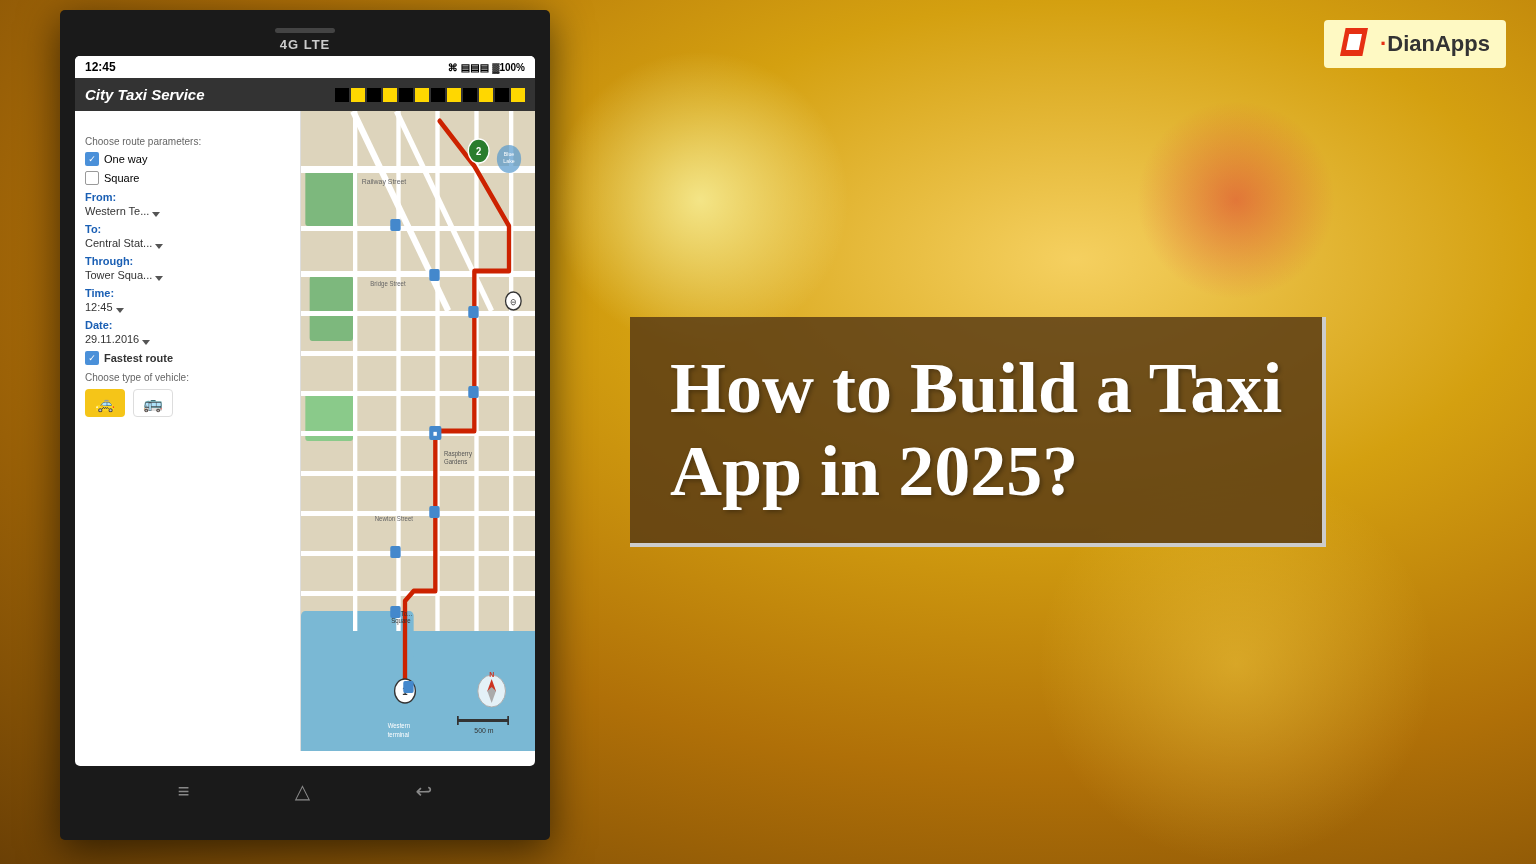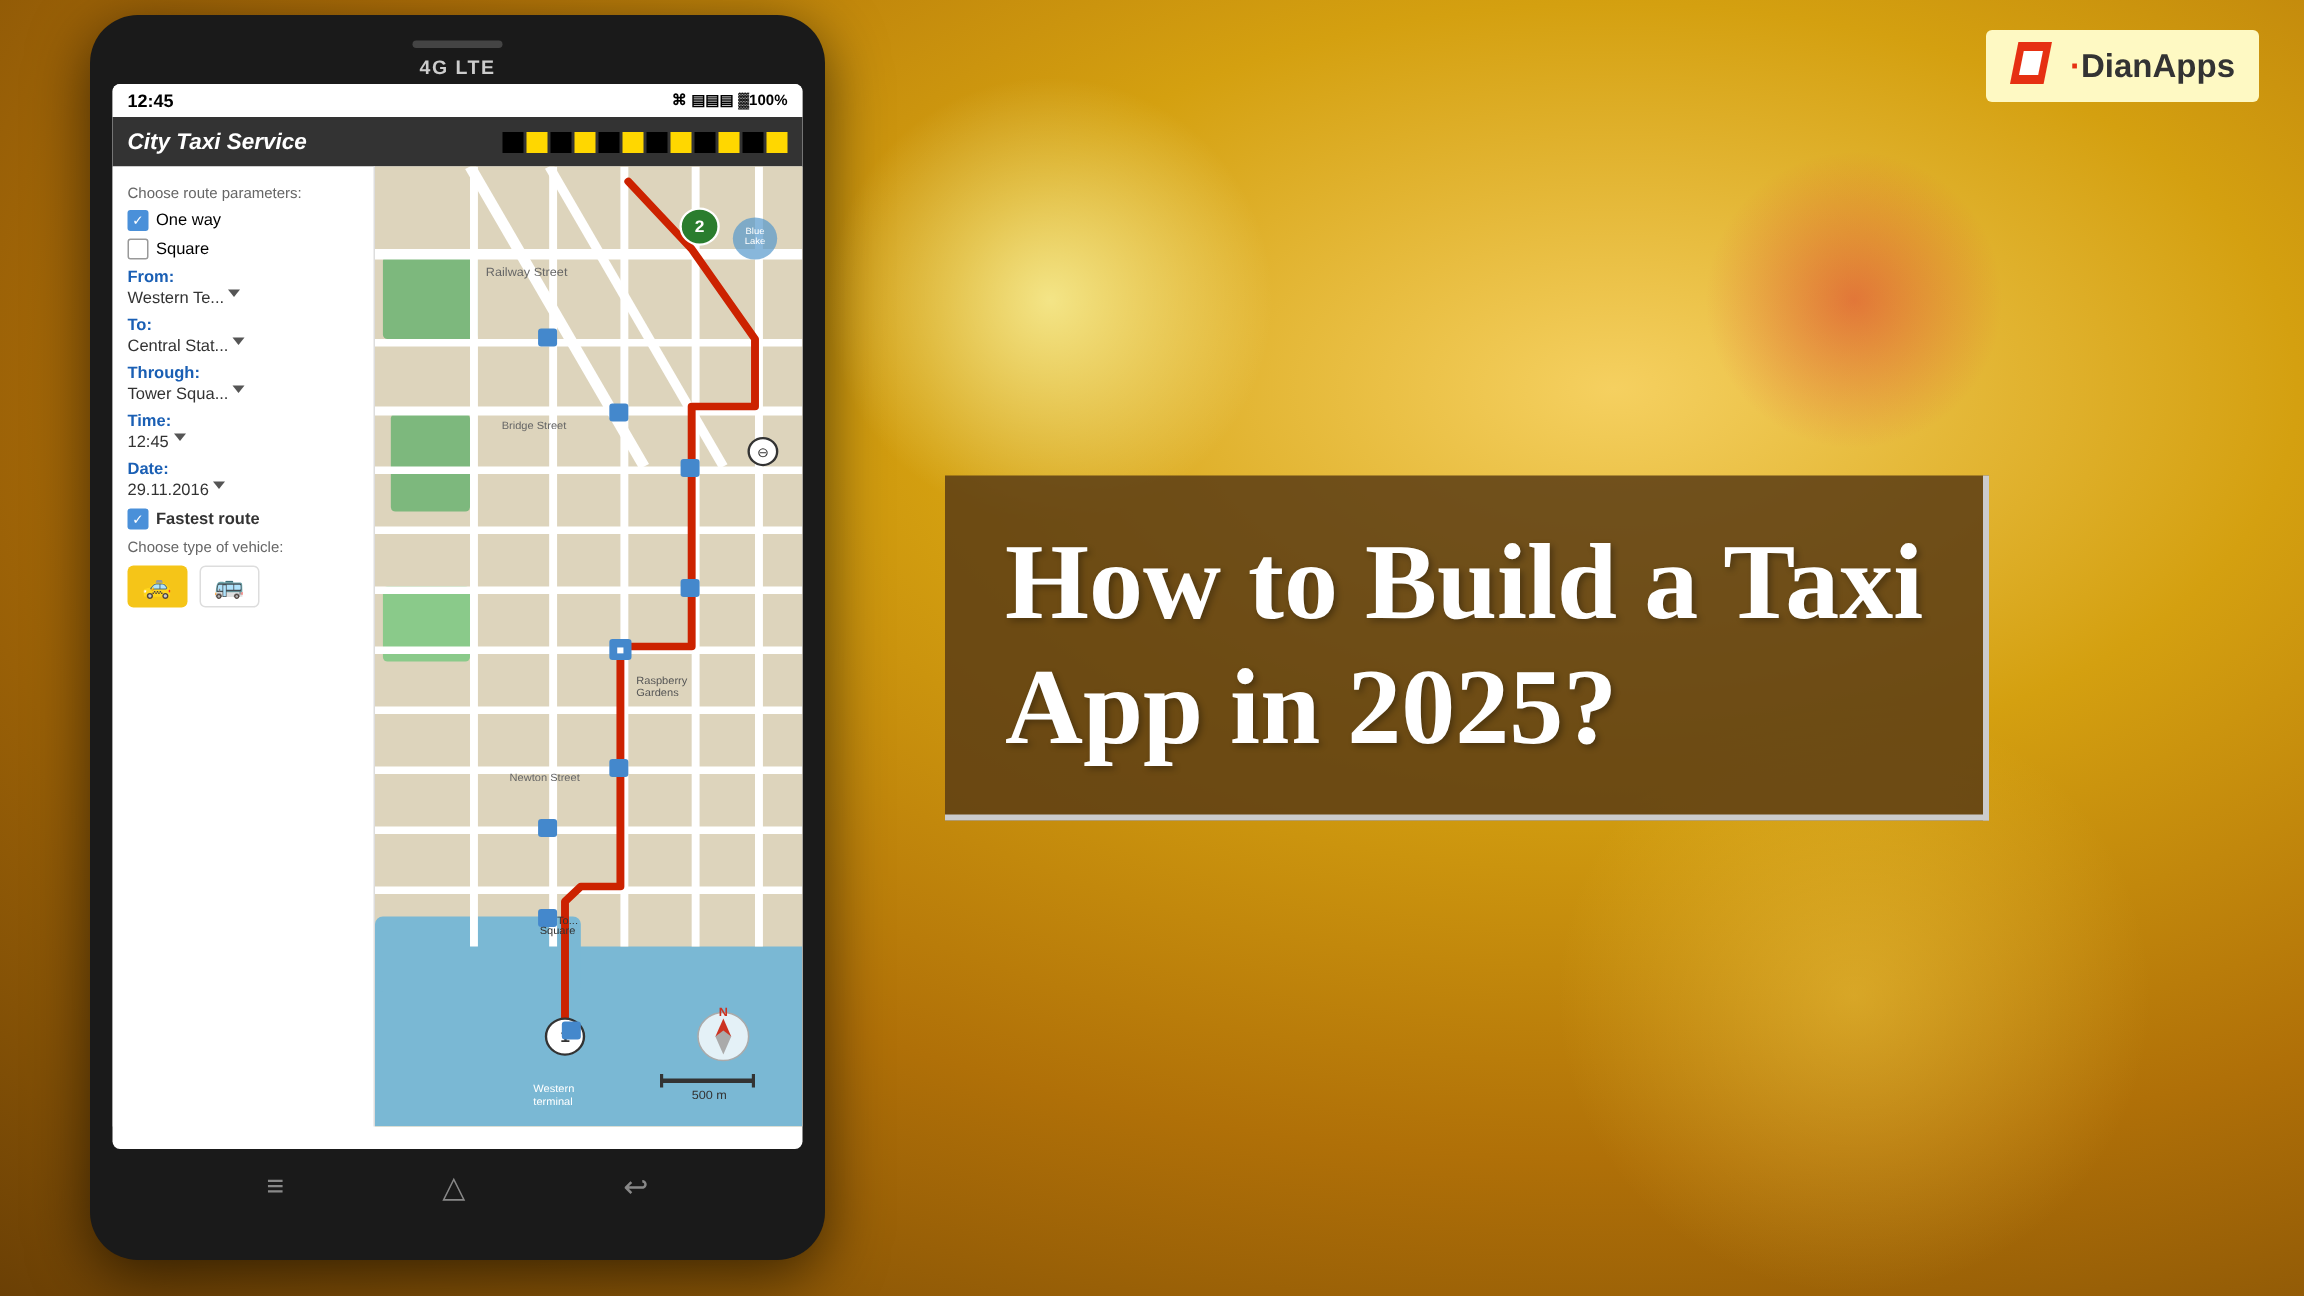--- a/index.html
+++ b/index.html
@@ -49,21 +49,21 @@
       position: absolute;
       left: 60px;
       top: 10px;
       z-index: 10;
     }
 
     .phone {
       width: 490px;
       height: 830px;
       background: #1a1a1a;
-      border-radius: 32px;
+      border-radius: 5px;
       padding: 15px;
       box-shadow: 0 10px 40px rgba(0,0,0,0.6);
       position: relative;
     }
 
     .phone-notch-area {
       text-align: center;
       padding-bottom: 4px;
       color: #fff;
       font-size: 11px;
@@ -130,23 +130,23 @@
     .taxi-square.yellow { background: #ffd700; }
 
     
     .main-content {
       display: flex;
       height: calc(100% - 70px);
     }
 
     
     .left-panel {
-      width: 175px;
+      width: 226px;
       background: #fff;
-      padding: 12px 10px;
+      padding: 24px 10px;
       font-size: 11px;
       flex-shrink: 0;
       border-right: 1px solid #ddd;
       overflow-y: auto;
     }
 
     .panel-section-label {
       color: #666;
       font-size: 10px;
       margin-bottom: 4px;
@@ -178,21 +178,21 @@
     .field-label {
       color: #1a5fb4;
       font-weight: bold;
       font-size: 11px;
       margin-top: 6px;
       margin-bottom: 2px;
     }
 
     .dropdown-row {
       display: flex;
-      align-items: flex-start;
+      align-items: flex-end;
       gap: 3px;
       margin-bottom: 3px;
     }
     .dropdown-value {
       font-size: 11px;
       color: #333;
     }
     .dropdown-arrow {
       width: 0; height: 0;
       border-left: 4px solid transparent;

